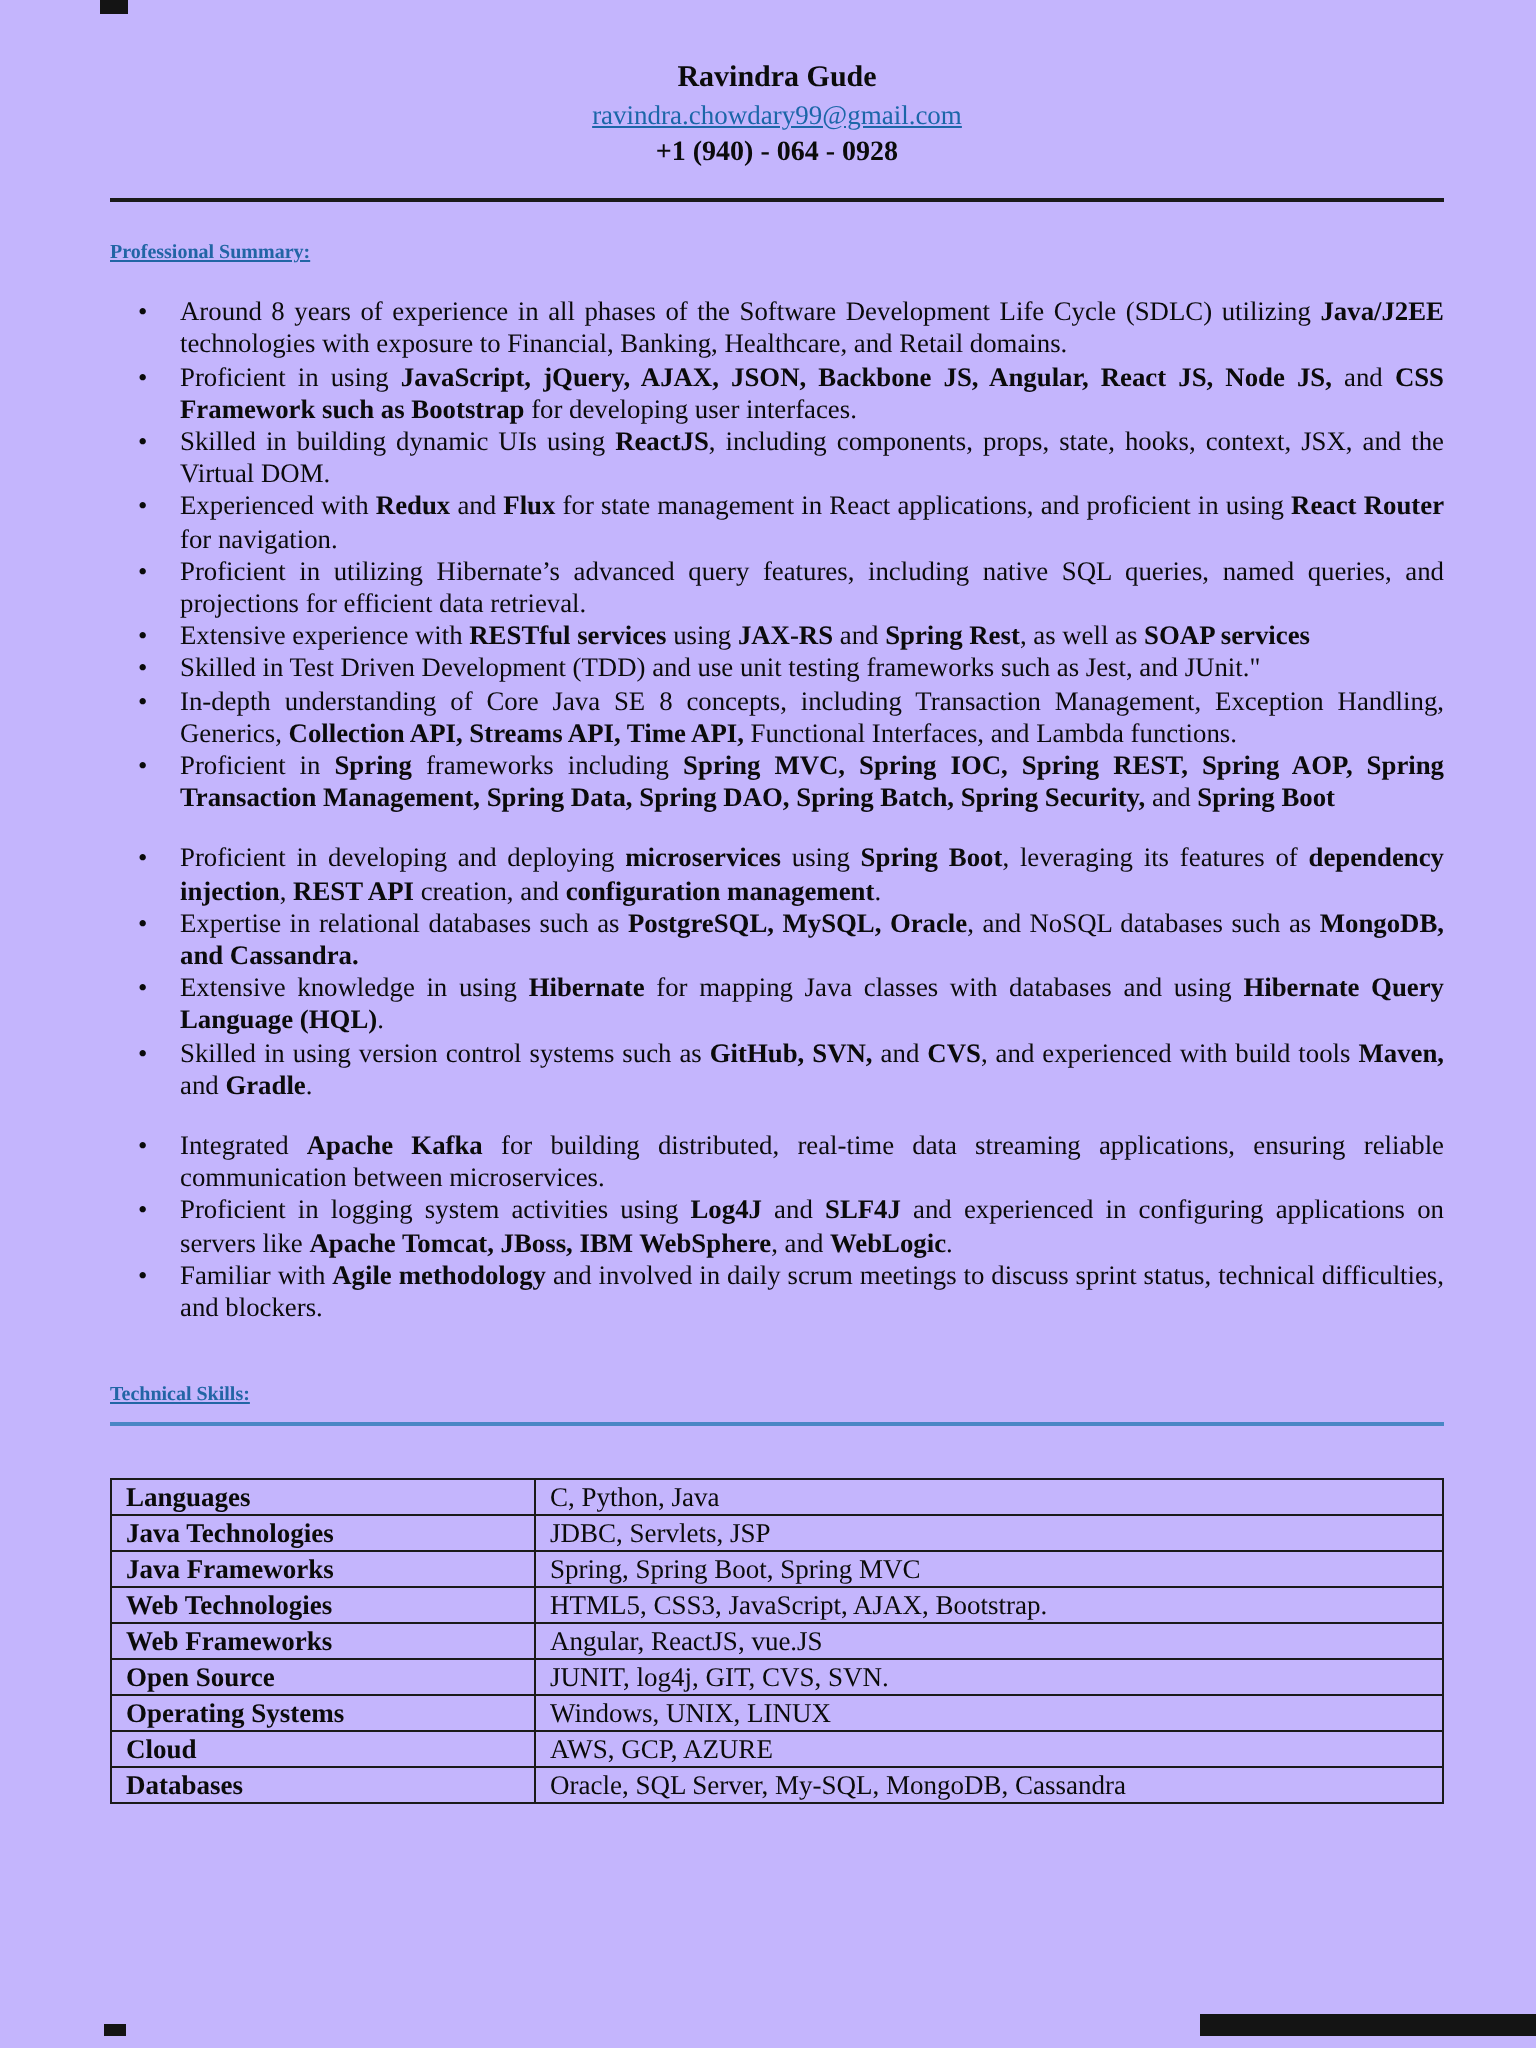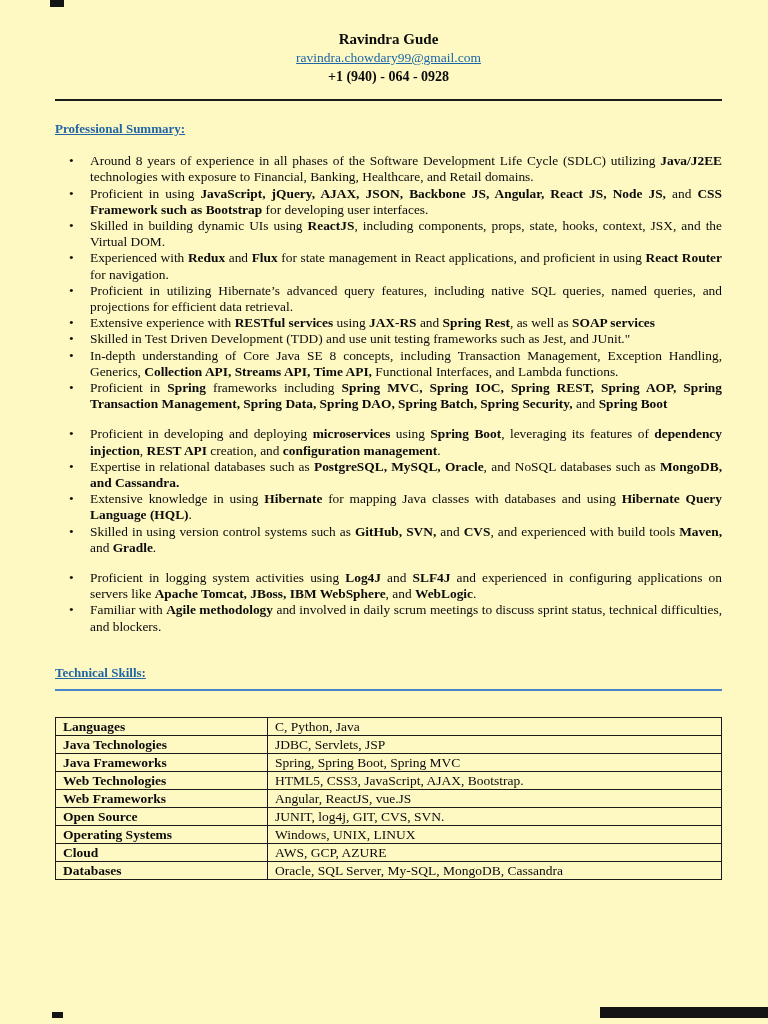--- a/index.html
+++ b/index.html
@@ -8,32 +8,32 @@
     --rule-blue:#4a86c5;
     --text-black:#0b0b0b;
   }
   html,body{margin:0;padding:0;}
   body{
     width:768px;height:1024px;background:#ffffff;overflow:hidden;
     font-family:"Liberation Serif","DejaVu Serif",serif;
     color:var(--text-black);
     -webkit-font-smoothing:antialiased;
   }
-  .page{position:relative;width:768px;height:1024px;background:#fef9c3;
+  .page{position:relative;width:768px;height:1024px;background:#c4b5fd;
     padding:30px 46px 4px 55px;box-sizing:border-box;}
   
   .doc-header{text-align:center;line-height:1.25;}
   .doc-name{font-size:15px;font-weight:bold;margin:0;}
   .doc-email{font-size:13.5px;margin:1px 0 0 0;}
   .doc-email a{color:var(--link-blue);text-decoration:underline;}
   .doc-phone{font-size:14px;font-weight:bold;margin:1px 0 0 0;}
   .header-rule{border:none;border-top:2px solid #1a1a1a;margin:14px 0 0 0;}
   
   .section-title{
-    color:var(--heading-blue);font-weight:bold;font-size:13px;
+    color:var(--heading-blue);font-weight:bold;font-size:10px;
     text-decoration:underline;margin:0;
   }
   .summary-title{margin-top:20px;}
   .skills-title{margin-top:30px;}
   .skills-rule{border:none;border-top:2px solid var(--rule-blue);margin:8px 0 0 0;}
   
   .summary-groups{margin-top:16px;}
   ul.bullets{margin:0;padding:0;list-style:none;font-size:13.4px;line-height:16.2px;}
   ul.bullets + ul.bullets{margin-top:14px;}
   ul.bullets li{position:relative;padding-left:35px;text-align:justify;}
@@ -84,20 +84,21 @@
           <li><span>In-depth understanding of Core Java SE 8 concepts, including Transaction Management, Exception Handling, Generics, </span><b>Collection API, Streams API, Time API,</b><span> Functional Interfaces, and Lambda functions.</span></li>
           <li><span>Proficient in </span><b>Spring</b><span> frameworks including </span><b>Spring MVC, Spring IOC, Spring REST, Spring AOP, Spring Transaction Management, Spring Data, Spring DAO, Spring Batch, Spring Security,</b><span> and </span><b>Spring Boot</b></li>
         </ul>
         <ul class="bullets">
           <li><span>Proficient in developing and deploying </span><b>microservices</b><span> using </span><b>Spring Boot</b><span>, leveraging its features of </span><b>dependency injection</b><span>, </span><b>REST API</b><span> creation, and </span><b>configuration management</b><span>.</span></li>
           <li><span>Expertise in relational databases such as </span><b>PostgreSQL, MySQL, Oracle</b><span>, and NoSQL databases such as </span><b>MongoDB, and Cassandra.</b></li>
           <li><span>Extensive knowledge in using </span><b>Hibernate</b><span> for mapping Java classes with databases and using </span><b>Hibernate Query Language (HQL)</b><span>.</span></li>
           <li><span>Skilled in using version control systems such as </span><b>GitHub, SVN,</b><span> and </span><b>CVS</b><span>, and experienced with build tools </span><b>Maven,</b><span> and </span><b>Gradle</b><span>.</span></li>
         </ul>
         <ul class="bullets">
+          <li><span>Integrated </span><b>Apache Kafka</b><span> for building distributed, real-time data streaming applications, ensuring reliable communication between microservices.</span></li>
           <li><span>Proficient in logging system activities using </span><b>Log4J</b><span> and </span><b>SLF4J</b><span> and experienced in configuring applications on servers like </span><b>Apache Tomcat, JBoss, IBM WebSphere</b><span>, and </span><b>WebLogic</b><span>.</span></li>
           <li><span>Familiar with </span><b>Agile methodology</b><span> and involved in daily scrum meetings to discuss sprint status, technical difficulties, and blockers.</span></li>
         </ul>
       </div>
   </div>
 
   <div>
     <p class="section-title skills-title">Technical Skills:</p>
     <hr class="skills-rule">
     <table class="skills">

